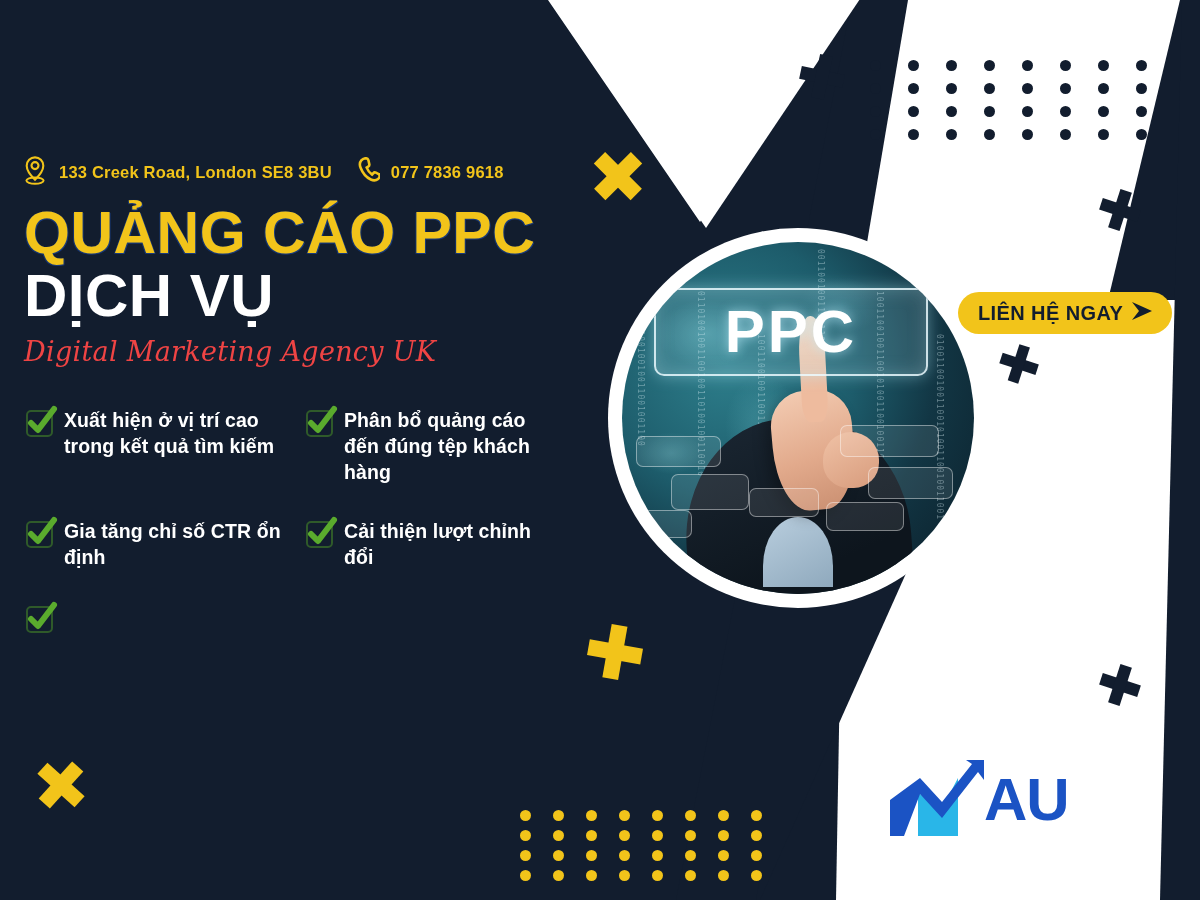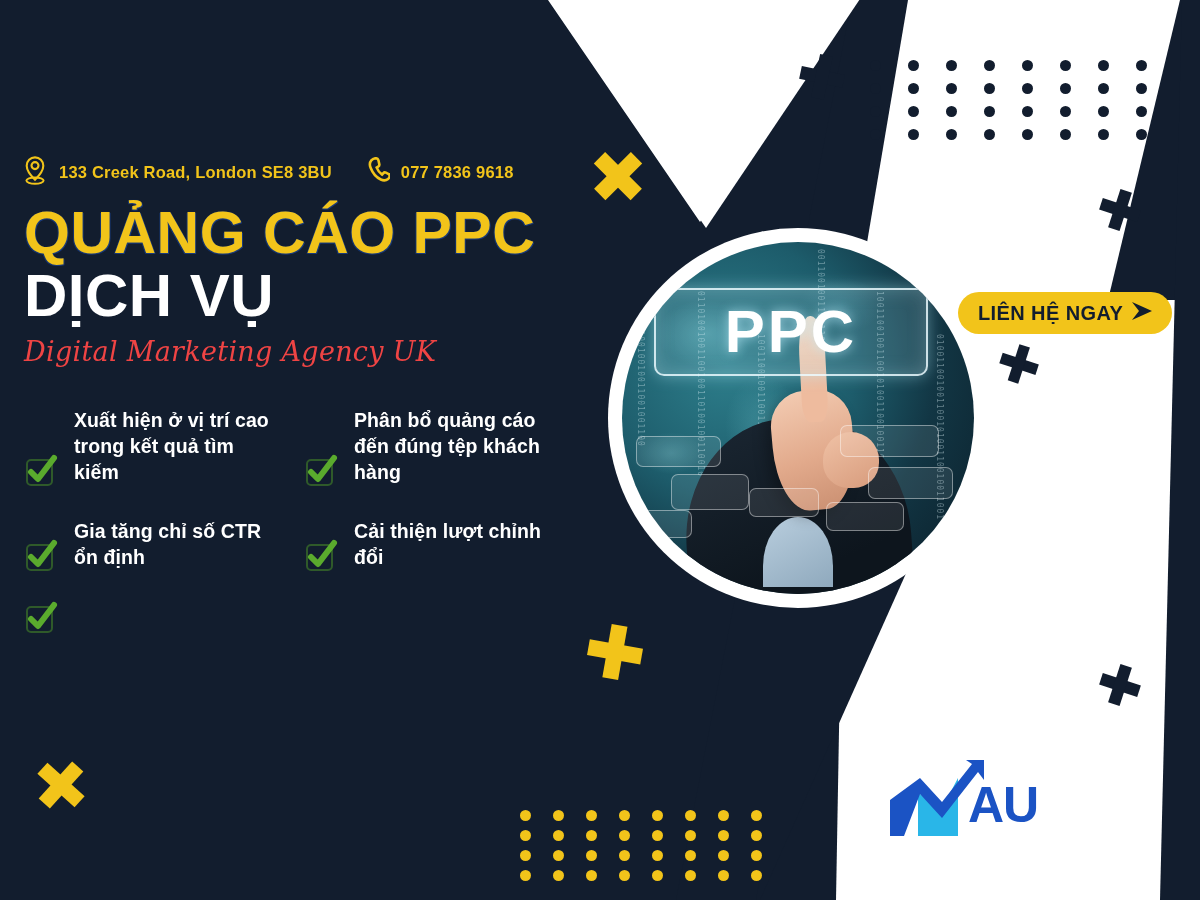--- a/index.html
+++ b/index.html
@@ -72,21 +72,21 @@
   .cross::before { width:100%; height:30%; transform:translate(-50%,-50%); }
   .cross::after  { width:30%;  height:100%; transform:translate(-50%,-50%); }
 
   
   .dotgrid { position:absolute; display:grid; }
   .dotgrid i { display:block; border-radius:50%; }
 
   
   #contact-row {
     position:absolute; left:22px; top:155px;
-    display:flex; align-items:center; gap:36px;
+    display:flex; align-items:center; gap:26px;
     color:#f2c41a;
   }
   .contact-item { display:flex; align-items:center; gap:11px; }
   .contact-item .txt {
     font-size:16.5px; font-weight:600; letter-spacing:.2px; color:#f2c41a;
     white-space:nowrap;
   }
 
   
   #headline-block { position:absolute; left:24px; top:196px; }
@@ -107,21 +107,21 @@
     letter-spacing:.3px;
   }
 
   
   #benefits {
     position:absolute; left:26px; top:408px;
     width:545px;
     display:grid; grid-template-columns:258px 245px;
     column-gap:22px; row-gap:0px;
   }
-  .benefit { display:flex; gap:21px; align-items:flex-end; margin-bottom:33px; }
+  .benefit { display:flex; gap:11px; align-items:flex-start; margin-bottom:33px; }
   .check-box {
     flex:0 0 auto; width:27px; height:27px; margin-top:2px;
     border:2px solid #2f5a2a; border-radius:5px;
     position:relative;
   }
   .check-box svg { position:absolute; left:-3px; top:-7px; }
   .benefit .label {
     font-size:19.5px; font-weight:700; color:#ffffff;
     line-height:1.33; letter-spacing:.1px;
   }
@@ -229,22 +229,22 @@
   }
   #cta .cta-label {
     font-size:20px; font-weight:900; color:#121d2e;
     letter-spacing:.4px; white-space:nowrap;
   }
 
   
   #logo { position:absolute; left:880px; top:760px; width:200px; }
   #logo-mark { position:relative; height:78px; display:flex; align-items:flex-end; }
   #logo-word {
-    position:absolute; left:88px; bottom:4px;
-    font-size:50px; font-weight:800; color:#1b53c4; letter-spacing:-1px;
+    position:absolute; left:104px; bottom:4px;
+    font-size:60px; font-weight:800; color:#1b53c4; letter-spacing:-1px;
   }
   #logo-tag {
     margin-top:2px; text-align:center;
     font-size:13.5px; font-weight:600; color:#121d2e;
     letter-spacing:4.2px;
   }
 </style>
 </head>
 <body>
 

